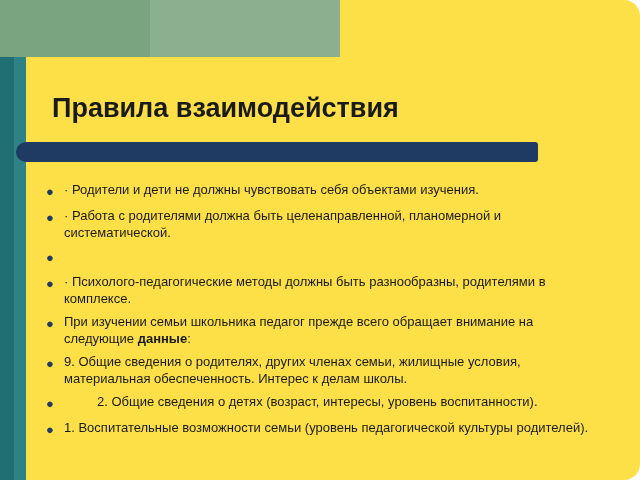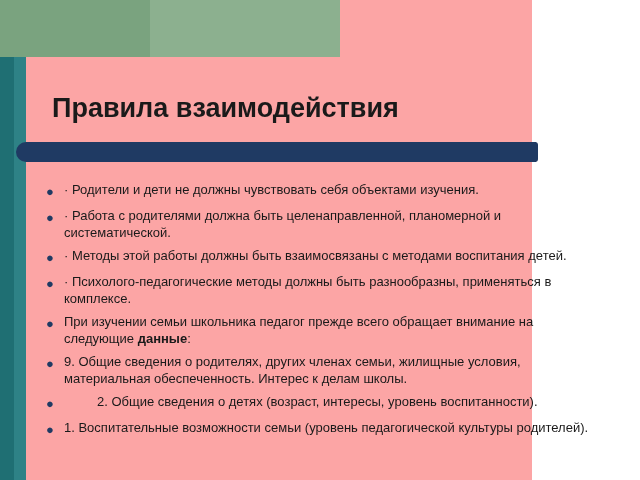--- a/index.html
+++ b/index.html
@@ -8,24 +8,25 @@
   }
   body {
     width: 640px;
     height: 480px;
     background: #ffffff;
     font-family: "Liberation Sans", sans-serif;
     overflow: hidden;
   }
   .slide {
     position: relative;
-    width: 532px;
+    width: 640px;
     height: 480px;
-    background: #fca5a5;
+    background: #fde047;
     box-sizing: border-box;
+    border-radius: 16px;
   }
   
   .band-top {
     position: absolute;
     left: 0;
     top: 0;
     width: 340px;
     height: 57px;
     background: #8cb08f;
   }
@@ -143,26 +144,25 @@
       <div class="bullet-text">· Родители и дети не должны чувствовать себя объектами изучения.</div>
     </div>
 
     <div class="bullet-row">
       <div class="bullet-mark">●</div>
       <div class="bullet-text">· Работа с родителями должна быть целенаправленной, планомерной и систематической.</div>
     </div>
 
     <div class="bullet-row">
       <div class="bullet-mark">●</div>
-      <div class="bullet-text">· Методы этой работы должны быть взаимосвязаны с методами воспитания детей.</div>
     </div>
 
     <div class="bullet-row">
       <div class="bullet-mark">●</div>
-      <div class="bullet-text">· Психолого-педагогические методы должны быть разнообразны, применяться в комплексе.</div>
+      <div class="bullet-text">· Психолого-педагогические методы должны быть разнообразны, родителями в комплексе.</div>
     </div>
 
     <div class="bullet-row">
       <div class="bullet-mark">●</div>
       <div class="bullet-text"><span>При изучении семьи школьника педагог прежде всего обращает внимание на следующие </span><span class="bold-word">данные</span><span>:</span></div>
     </div>
 
     <div class="bullet-row">
       <div class="bullet-mark">●</div>
       <div class="bullet-text">9. Общие сведения о родителях, других членах семьи, жилищные условия, материальная обеспеченность. Интерес к делам школы.</div>

